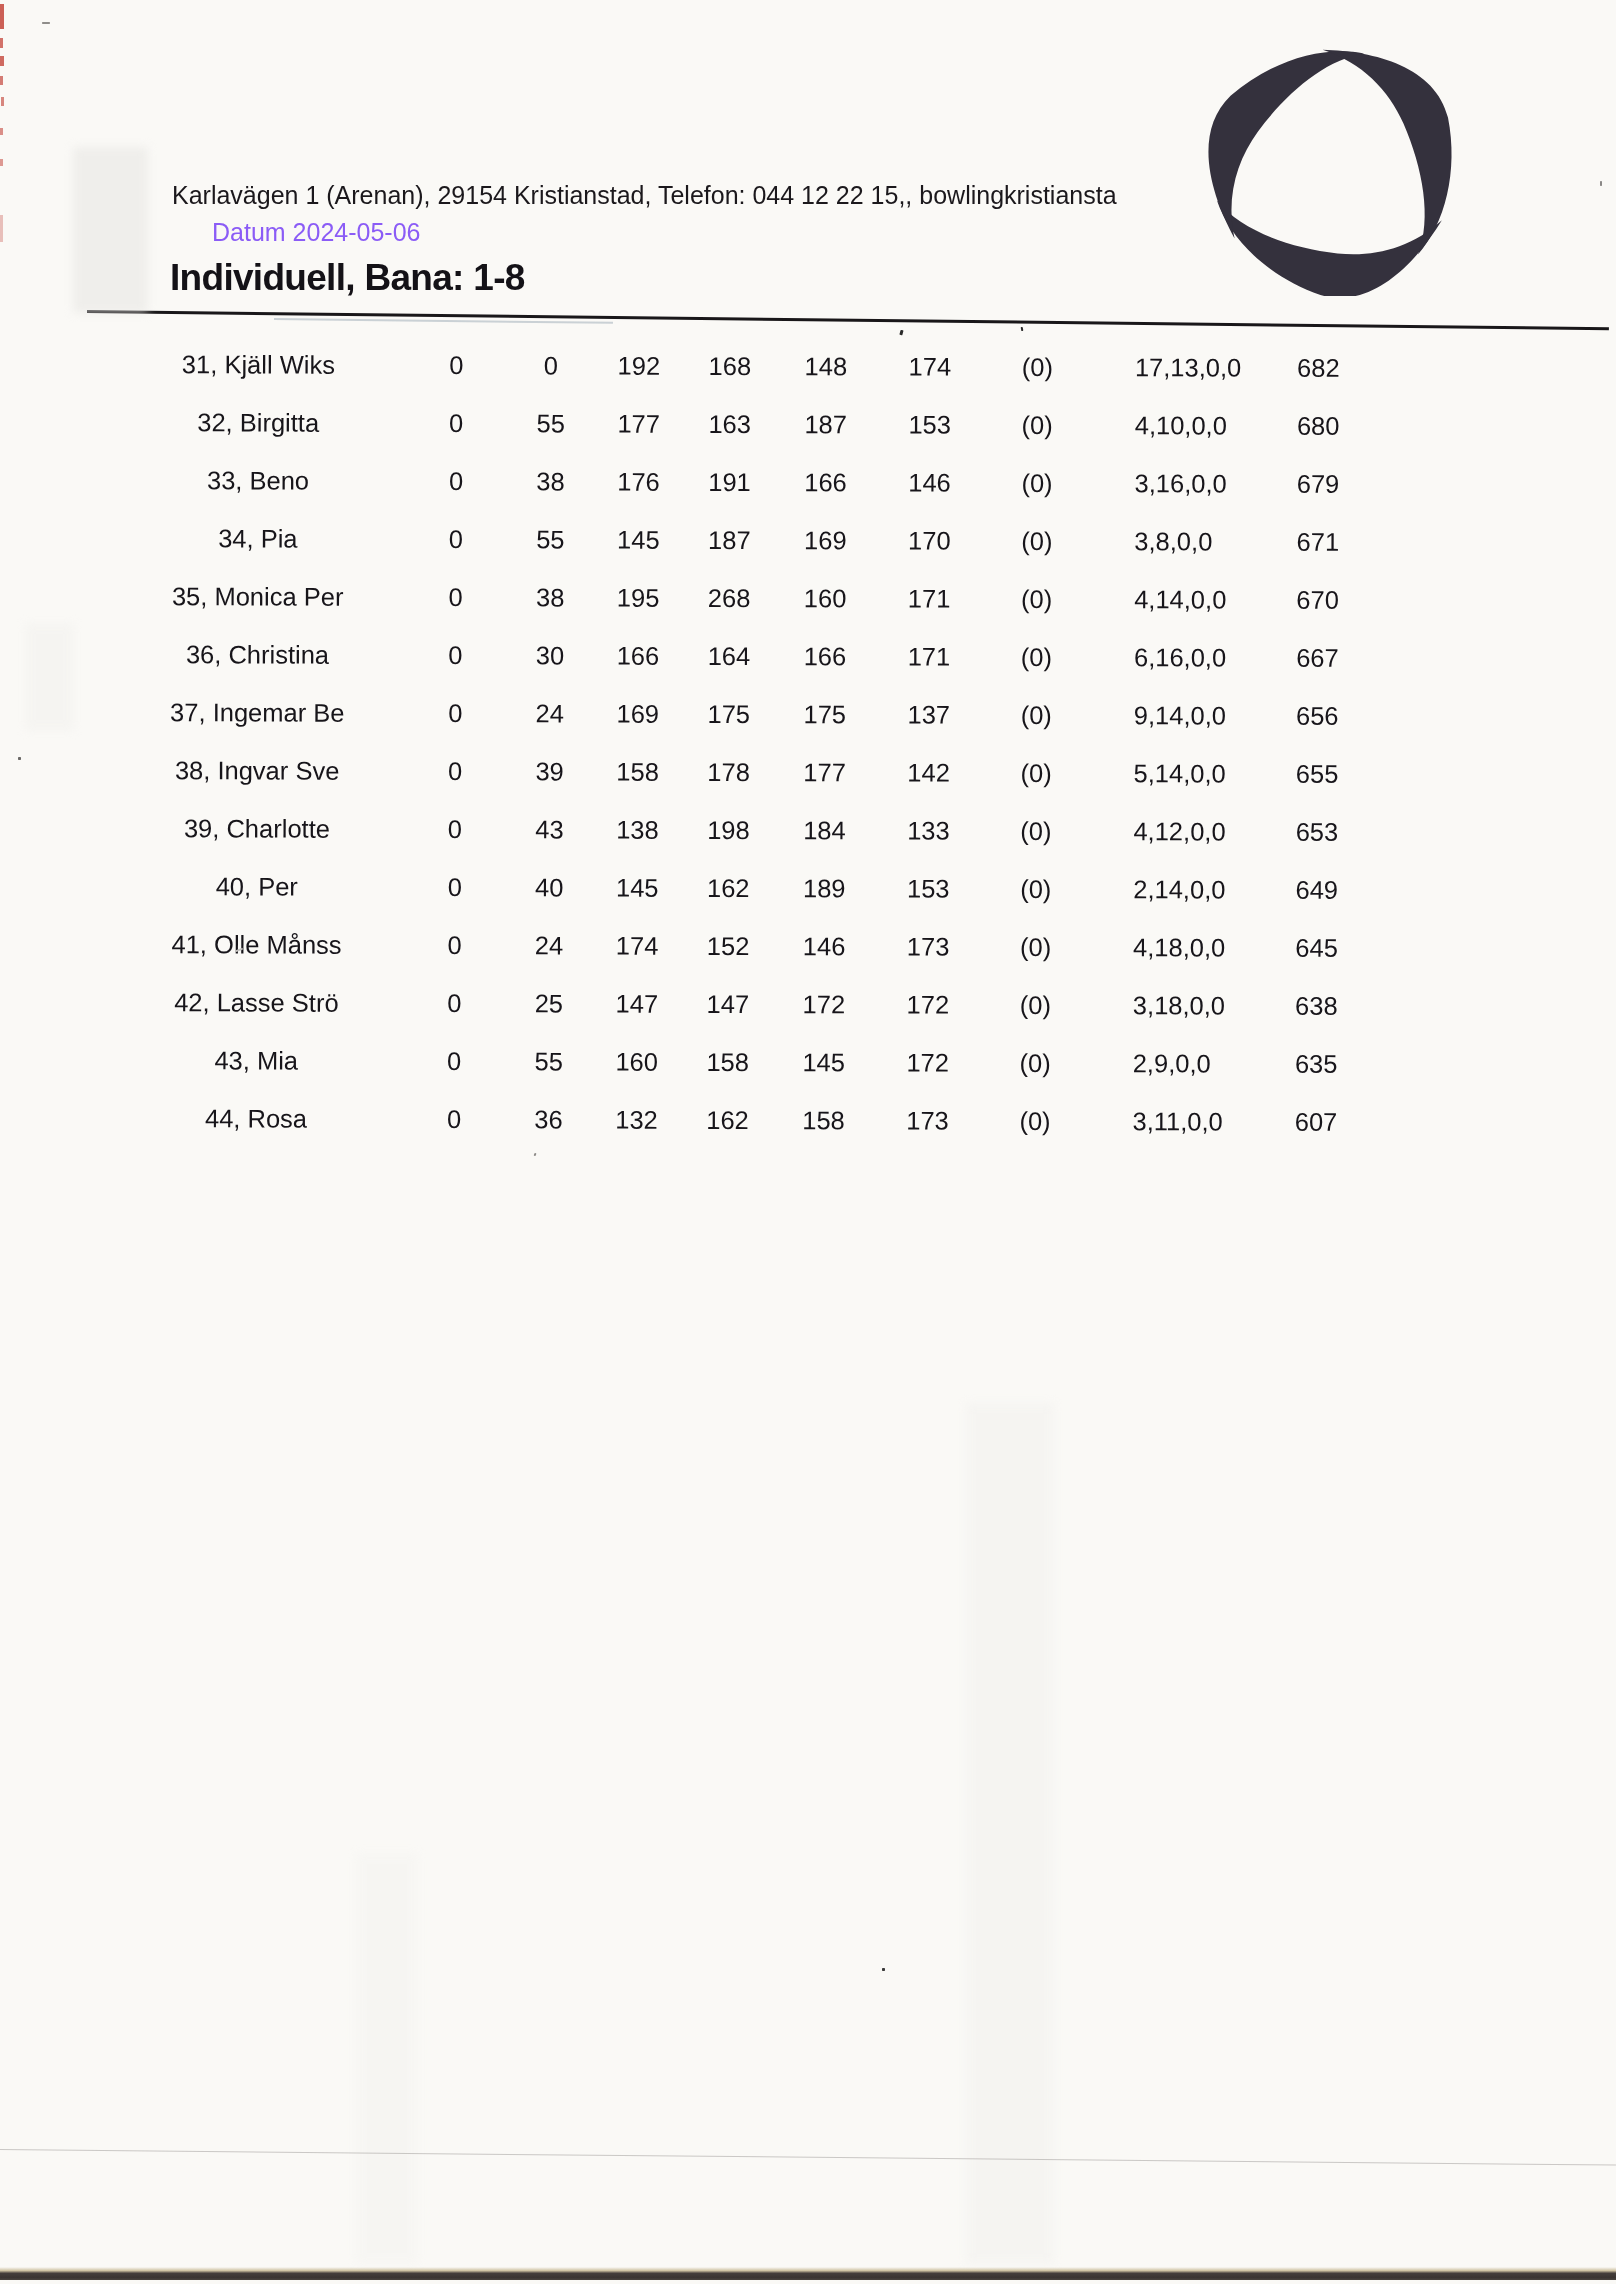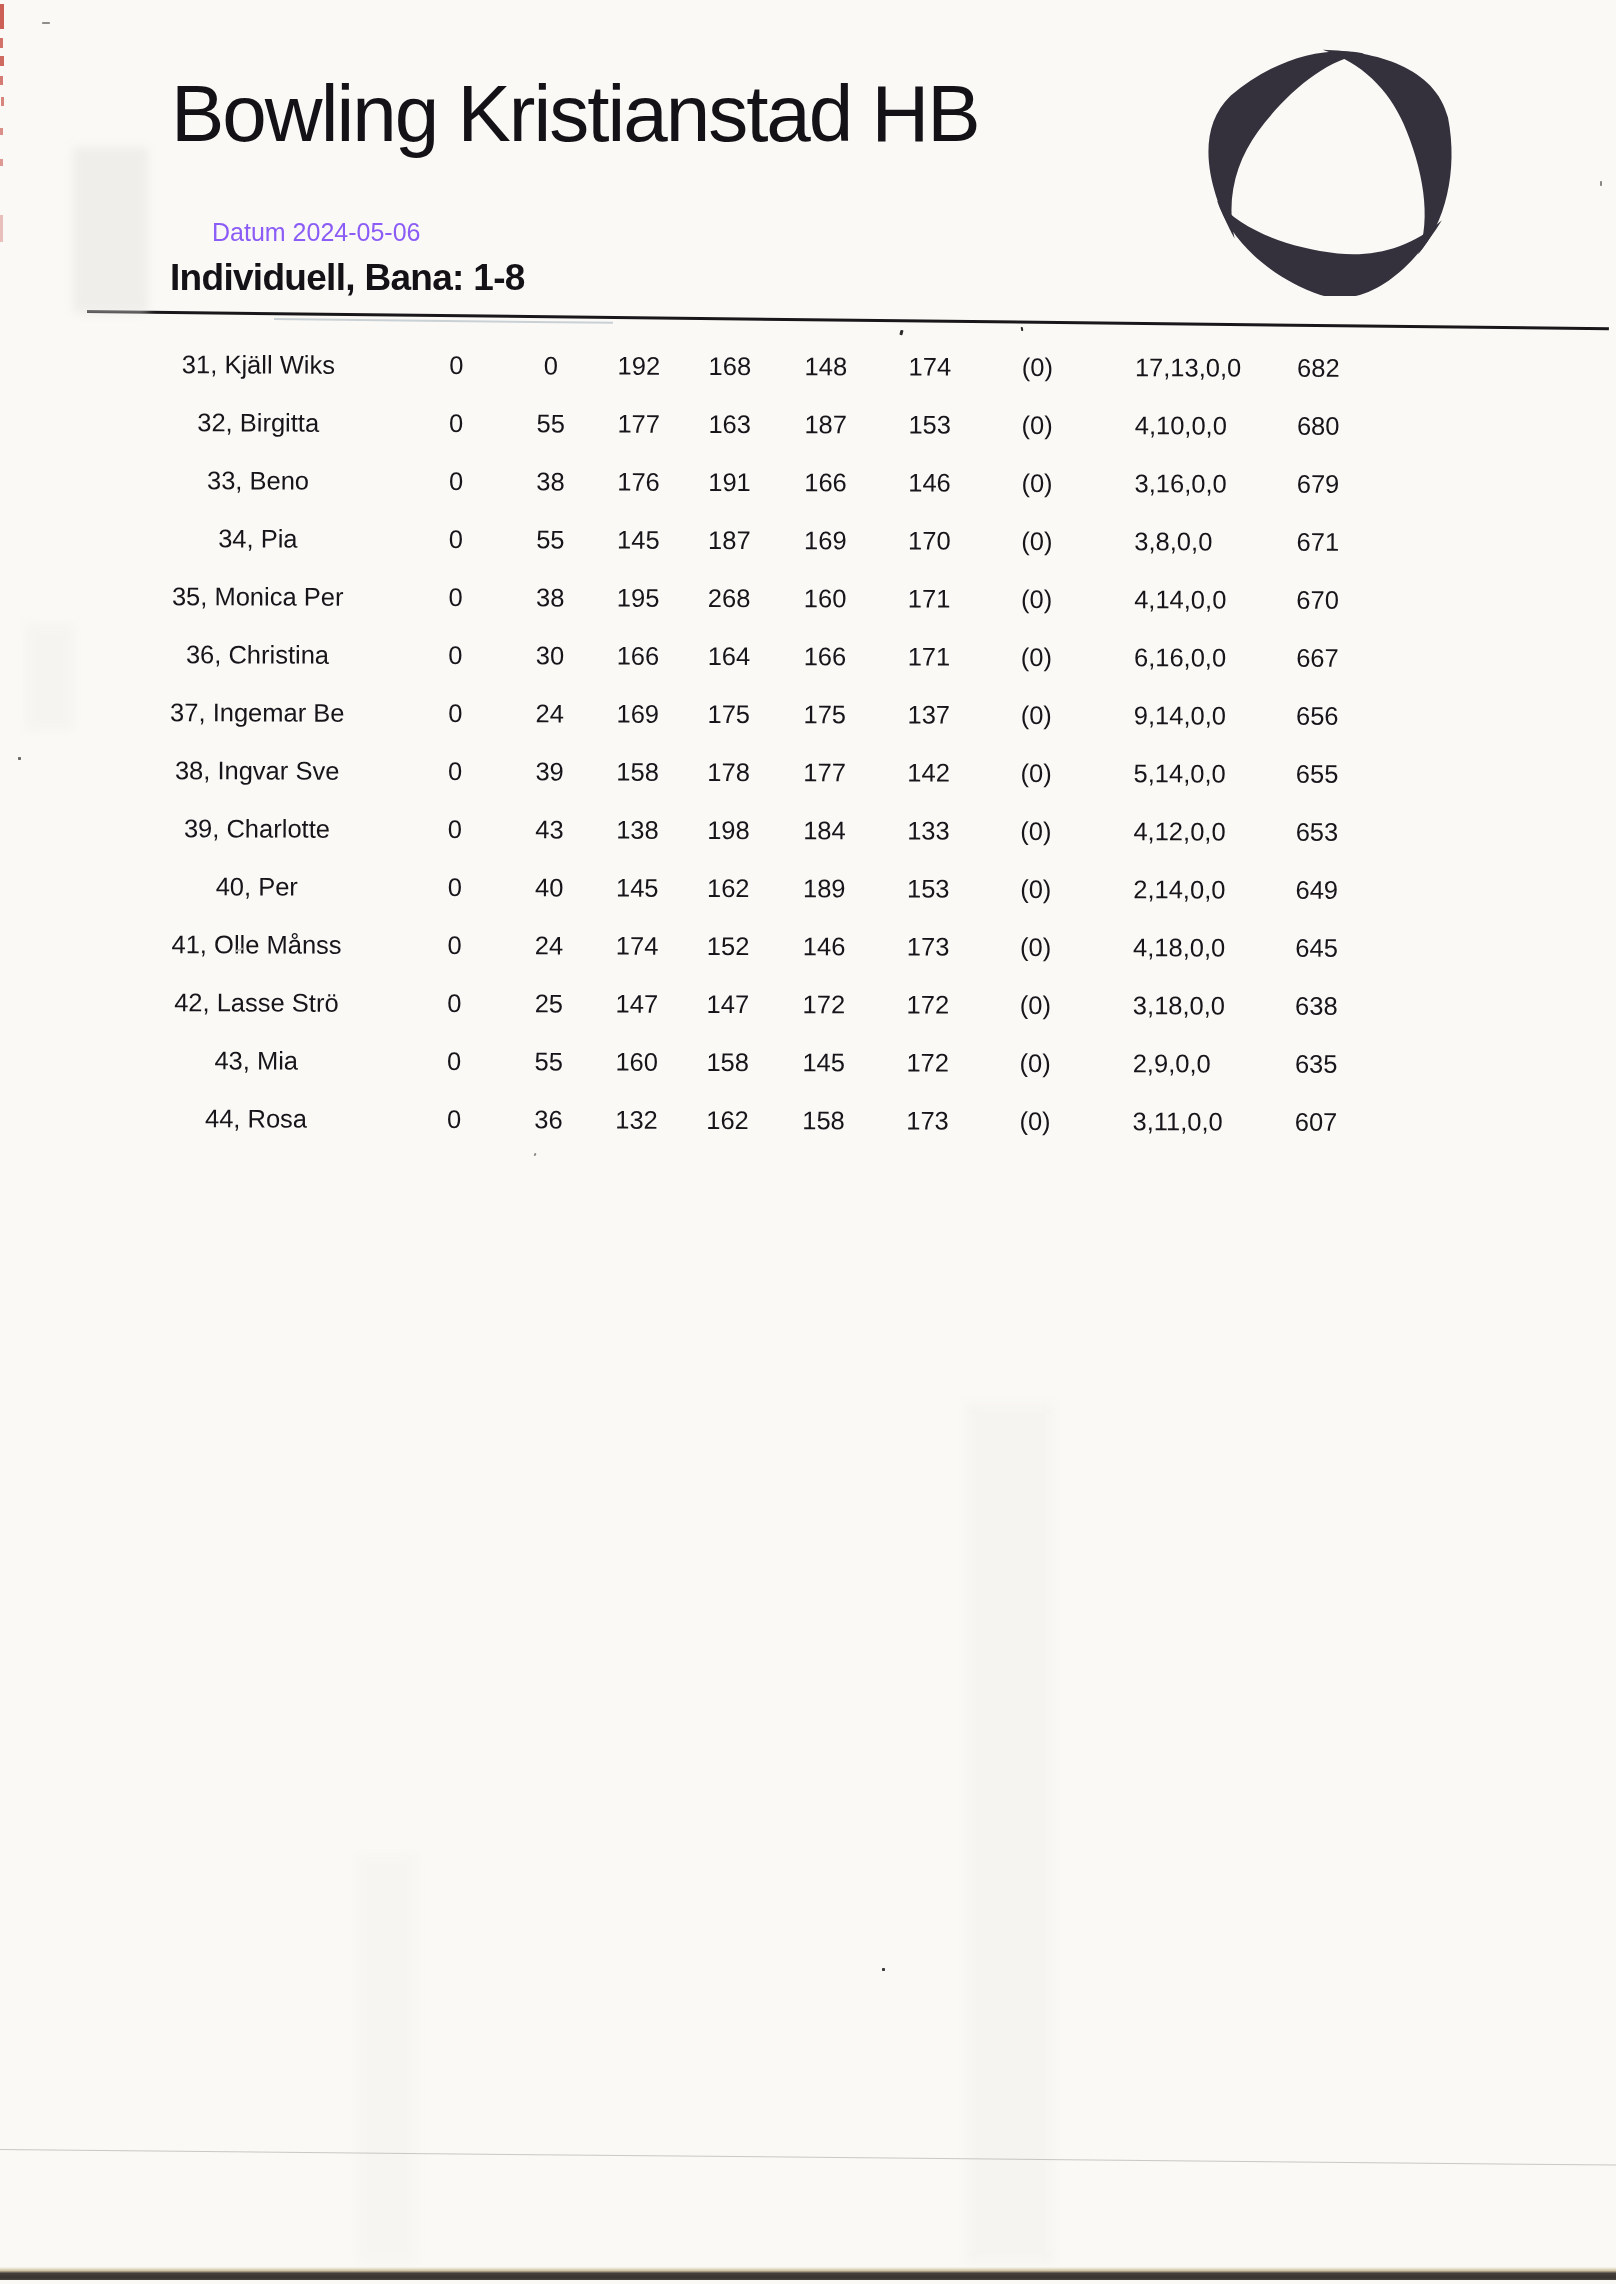--- a/index.html
+++ b/index.html
@@ -65,21 +65,21 @@
     left:0;top:2267px;width:1616px;height:13px;
     background:linear-gradient(to bottom, rgba(250,249,246,0) 0%, rgba(171,149,92,.55) 28%, #453e3b 48%, #3a3431 80%, #4a443f 100%);
   }
   .speck{background:#3a3a3a;border-radius:0.7px;}
 </style>
 </head>
 <body>
 
 <div class="sheet">
 
-  <div class="page-title">Bowling Kristianstad HB</div>
+  <div class="address-line">Karlavägen 1 (Arenan), 29154 Kristianstad, Telefon: 044 12 22 15,, bowlingkristiansta</div>
   <div class="date-line">Datum 2024-05-06</div>
   <div class="section-heading">Individuell, Bana: 1-8</div>
   <div class="header-rule-echo artifact"></div>
   <div class="header-rule"></div>
 
   <svg class="logo" viewBox="0 0 200 200" xmlns="http://www.w3.org/2000/svg">
     <defs>
       <path id="crescent" d="M 5.4 108.3
         C 10 140, 35 175, 73 196
         C 110 214, 150 186, 177.8 154.5

